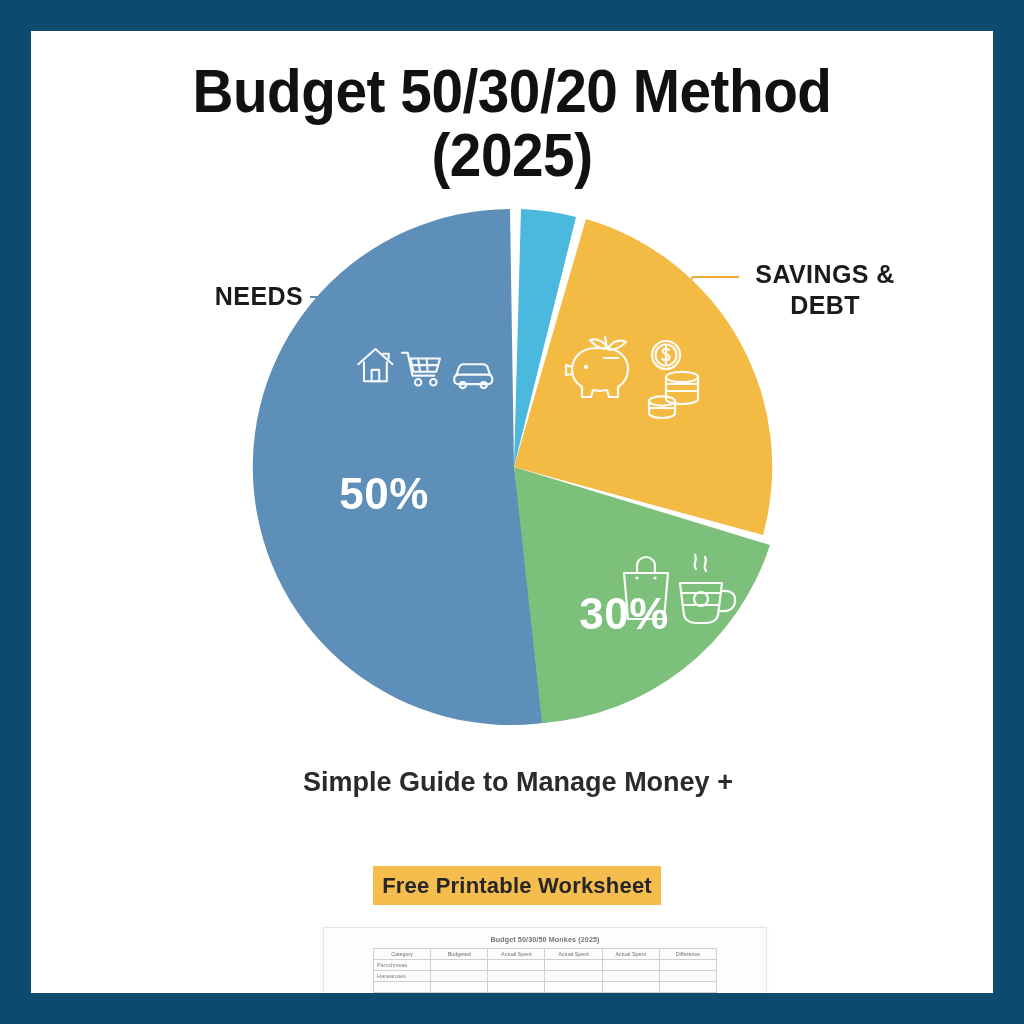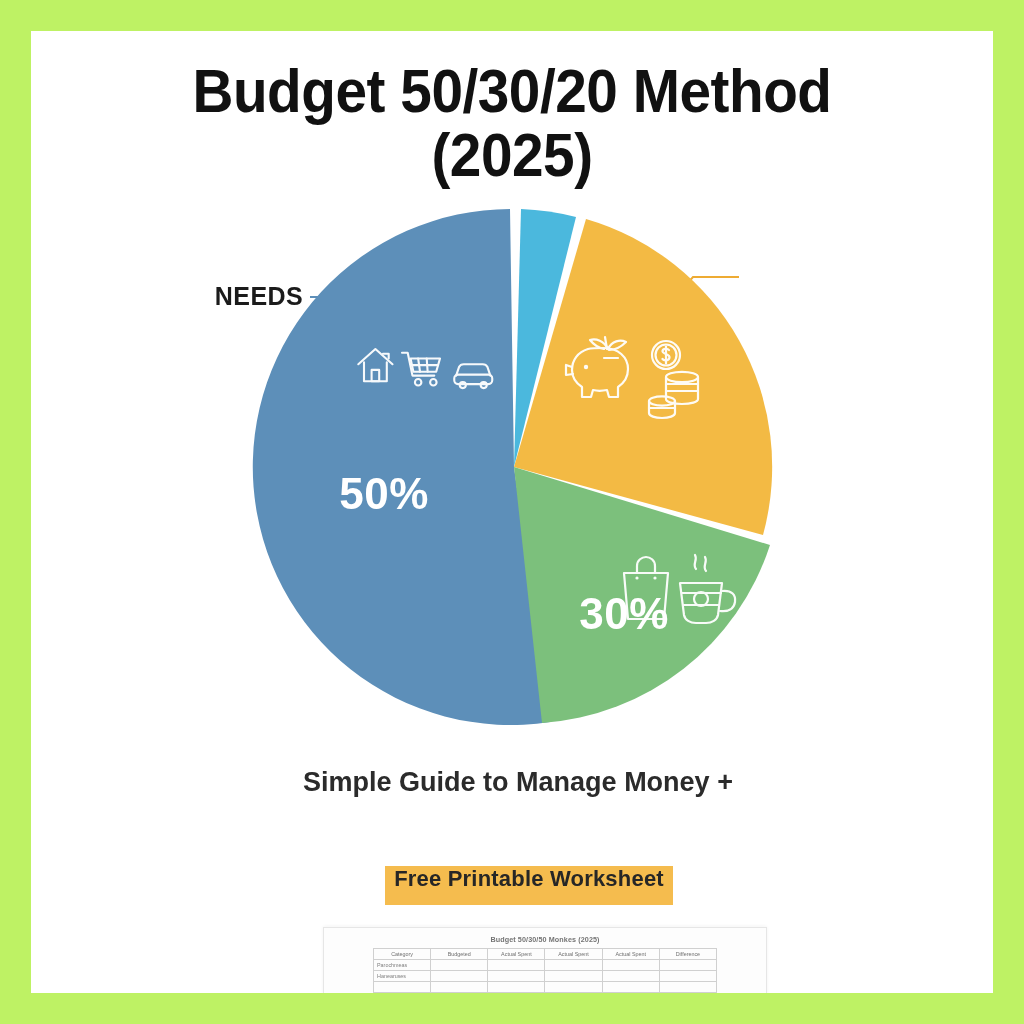--- a/index.html
+++ b/index.html
@@ -9,21 +9,21 @@
     width: 1024px;
     height: 1024px;
     overflow: hidden;
     font-family: "Liberation Sans", "DejaVu Sans", sans-serif;
   }
 
   #poster {
     position: relative;
     width: 1024px;
     height: 1024px;
-    background: #bef264;
+    background: #0c4a6e;
     display: flex;
     align-items: stretch;
     justify-content: center;
   }
 
   #card {
     position: absolute;
     left: 31px;
     top: 31px;
     width: 962px;
@@ -130,27 +130,27 @@
     font-size: 27px;
     line-height: 39px;
     color: #2b2b2b;
     margin-left: 6px;
   }
   #subtitle span { display: block; }
 
   
   #cta-button {
     position: absolute;
-    left: 354px;
+    left: 342px;
     top: 835px;
     width: 288px;
     height: 39px;
     background: #f5bc4e;
     display: flex;
-    align-items: flex-start;
+    align-items: center;
     justify-content: center;
     font-family: "Liberation Sans Narrow", "Liberation Sans", sans-serif;
     font-weight: bold;
     font-size: 22px;
     color: #262626;
     letter-spacing: 0.2px;
     cursor: pointer;
   }
 
   
@@ -209,20 +209,24 @@
 
         <polyline points="277,116 340,116 370,145" fill="none" stroke="#5d8fb9" stroke-width="2"></polyline>
         <polyline points="370,145 395,172" fill="none" stroke="#ffffff" stroke-width="2.4"></polyline>
 
         <polyline points="706,96 660,96 637,122" fill="none" stroke="#eeab33" stroke-width="2"></polyline>
         <polyline points="637,122 604,158" fill="none" stroke="#ffffff" stroke-width="2.4"></polyline>
       </svg>
 
       <div id="callout-needs" class="callout">
         <div>NEEDS</div>
+      </div>
+      <div id="callout-savings" class="callout">
+        <div>SAVINGS &amp;</div>
+        <div>DEBT</div>
       </div>
 
       <div id="pie-wrap">
         <svg id="pie-svg" viewBox="-270 -270 540 540">
 
           <path fill="#5d8fb9" d="M 0 0 L -4 -258 A 258 258 0 1 0 36 255 Z"></path>
 
           <path fill="#4bb8dd" d="M 0 0 L 7 -258 A 258 258 0 0 1 62 -250 Z"></path>
 
           <path fill="#f3ba44" d="M 0 0 L 72 -248 A 258 258 0 0 1 249 68 Z"></path>

